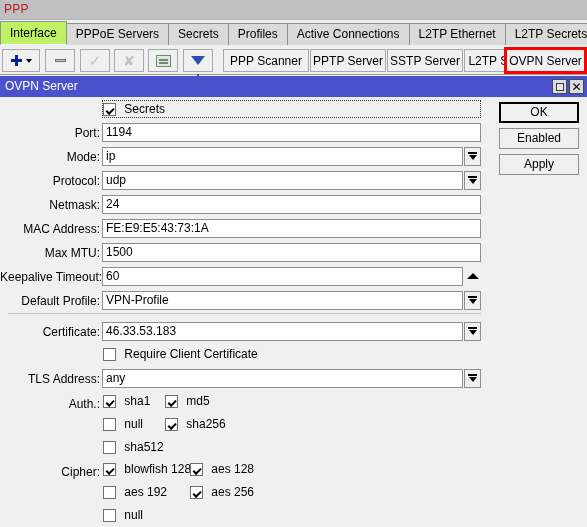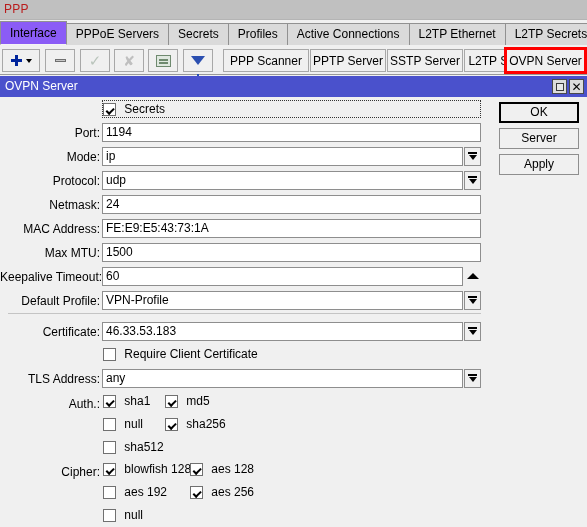--- a/index.html
+++ b/index.html
@@ -66,21 +66,21 @@
     color: #000;
     background: #dadada;
     border: 1px solid #919191;
     border-bottom: none;
     margin-right: -1px;
     box-sizing: border-box;
     white-space: nowrap;
     cursor: default;
   }
   .tab.active {
-    background: #8b5cf6;
+    background: #bef264;
     height: 24px;
     line-height: 23px;
     position: relative;
     z-index: 3;
     border-bottom: 1px solid #f4f4f4;
   }
 
   
   #toolbar {
     position: absolute;
@@ -586,18 +586,18 @@
       </div>
       <div class="cbrow" style="left:103px; top:411px;">
         <span class="cb"></span>
         <span class="cblabel">null</span>
       </div>
 
     </div>
 
     <div id="btn-col">
       <div class="dlg-btn default" style="top:5px;">OK</div>
-      <div class="dlg-btn" style="top:31px;">Server</div>
+      <div class="dlg-btn" style="top:31px;">Enabled</div>
       <div class="dlg-btn" style="top:57px;">Apply</div>
     </div>
 
   </div>
 </div>
 
 </body></html>

